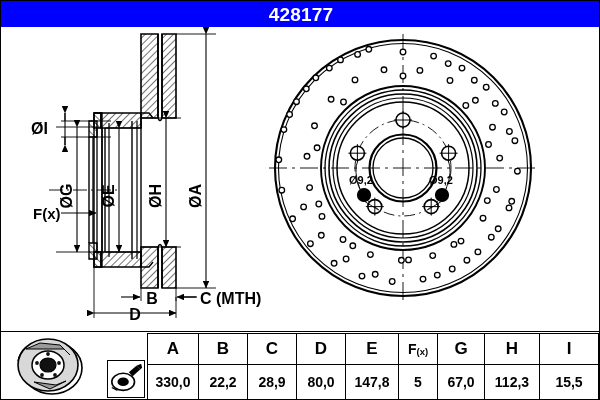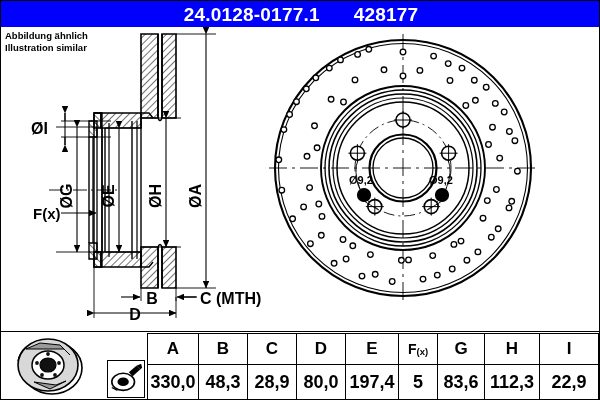--- a/index.html
+++ b/index.html
@@ -83,21 +83,21 @@
   }
   table.spec th, table.spec td {
     border: 1.6px solid #000;
     text-align: center;
     vertical-align: middle;
     font-weight: bold;
     color: #000;
     padding: 0;
   }
   table.spec th { font-size: 17px; height: 30px; }
-  table.spec td { font-size: 18px; height: 34px; }
+  table.spec td { font-size: 14px; height: 34px; }
   table.spec th.fx { font-size: 14px; }
   table.spec th.fx sub {
     font-size: 9.5px;
     vertical-align: baseline;
     position: relative;
     bottom: -1px;
   }
 
   
   .thumb-main {
@@ -125,28 +125,23 @@
     height: 0;
     border-top: 1.5px solid #000;
   }
 </style>
 </head>
 <body>
 
 <div id="page">
 
   <div class="titlebar">
-    <span class="t">24.0128-0177.1</span>
     <span class="t">428177</span>
   </div>
 
-  <div class="note">
-    <div>Abbildung ähnlich</div>
-    <div>Illustration similar</div>
-  </div>
 
   <svg class="draw" viewBox="0 0 600 400">
     <defs>
       <pattern id="hatch" width="5" height="5" patternTransform="rotate(45)" patternUnits="userSpaceOnUse">
         <line x1="0" y1="0" x2="0" y2="5" stroke="#000" stroke-width="1.1"></line>
       </pattern>
       <pattern id="hatch2" width="5" height="5" patternTransform="rotate(-45)" patternUnits="userSpaceOnUse">
         <line x1="0" y1="0" x2="0" y2="5" stroke="#000" stroke-width="1.1"></line>
       </pattern>
       <marker id="ah" markerWidth="9" markerHeight="7" refX="8.5" refY="3.5" orient="auto">
@@ -434,26 +429,26 @@
           <th style="width:52px">E</th>
           <th style="width:38px" class="fx"><span>F</span><sub>(x)</sub></th>
           <th style="width:46px">G</th>
           <th style="width:54px">H</th>
           <th>I</th>
         </tr>
       </thead>
       <tbody>
         <tr>
           <td>330,0</td>
-          <td>48,3</td>
+          <td>22,2</td>
           <td>28,9</td>
           <td>80,0</td>
-          <td>197,4</td>
+          <td>147,8</td>
           <td>5</td>
-          <td>83,6</td>
+          <td>67,0</td>
           <td>112,3</td>
-          <td>22,9</td>
+          <td>15,5</td>
         </tr>
       </tbody>
     </table>
   </div>
 
 </div>
 
 </body></html>

